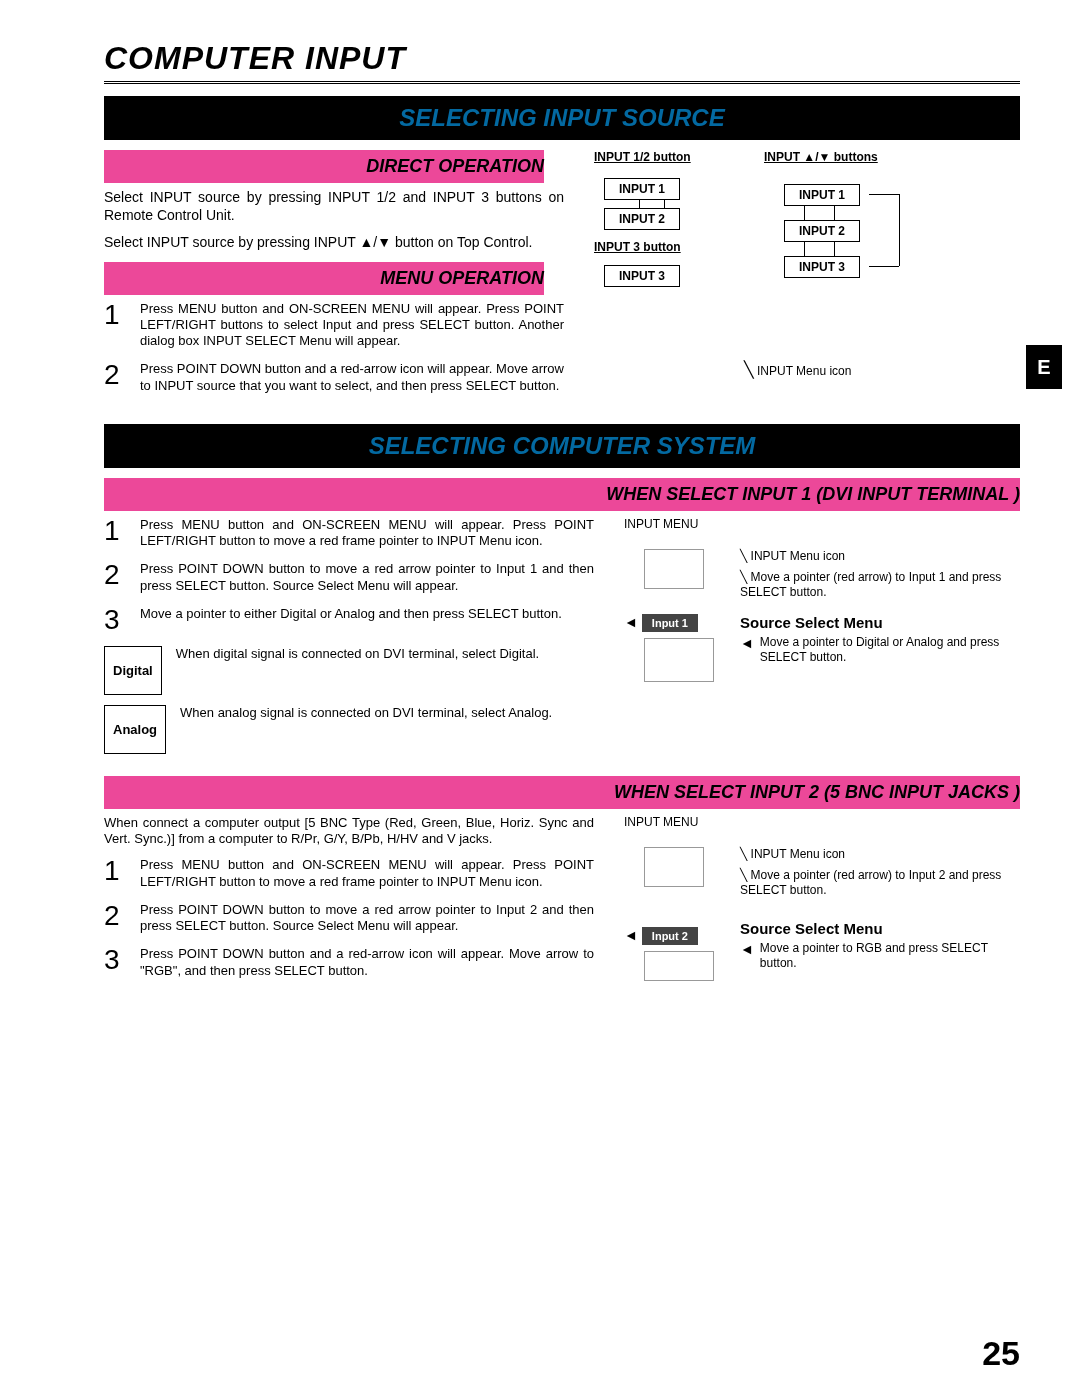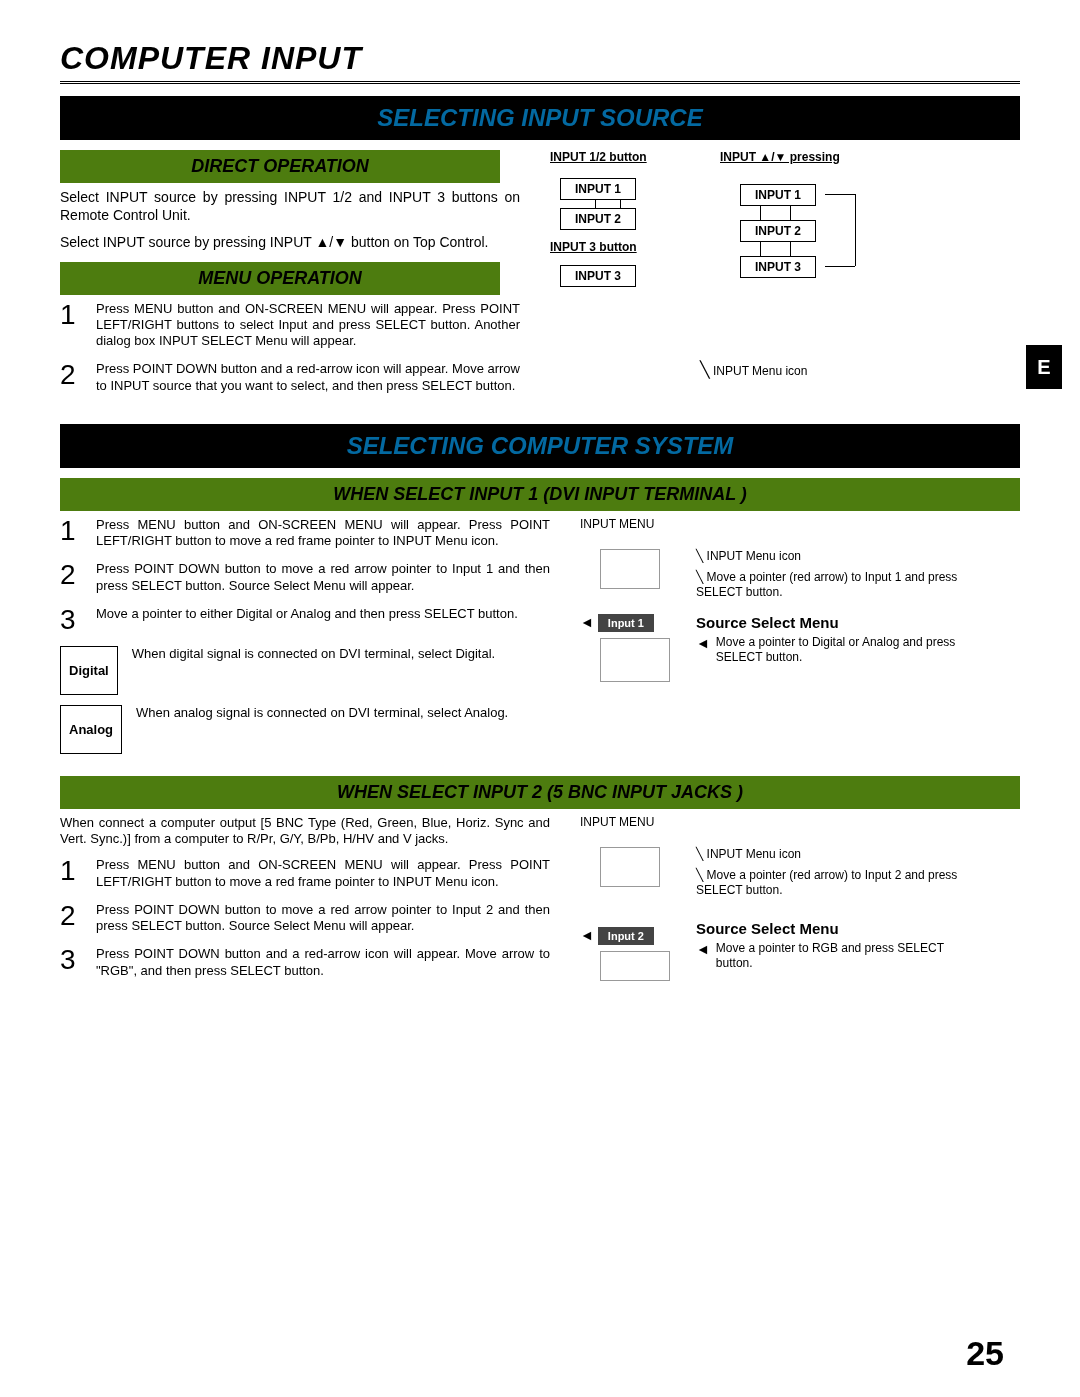--- a/index.html
+++ b/index.html
@@ -6,20 +6,21 @@
   body {
     font-family: Arial, Helvetica, sans-serif;
     width: 1080px;
     height: 1397px;
     background: #fff;
     position: relative;
     color: #000;
   }
   .page {
     padding: 40px 60px 20px 60px;
+    margin-left: 44px;
   }
   .main-title {
     font-size: 32px;
     font-weight: bold;
     font-style: italic;
     letter-spacing: 1px;
     border-bottom: 3px double #000;
     padding-bottom: 4px;
     margin-bottom: 12px;
   }
@@ -27,25 +28,25 @@
     background: #000;
     color: #0369a1;
     font-size: 24px;
     font-weight: bold;
     font-style: italic;
     text-align: center;
     padding: 8px 0;
     margin: 6px 0 10px 0;
   }
   .gray-bar {
-    background: #4d7c0f;
+    background: #ec4899;
     font-size: 18px;
     font-weight: bold;
     font-style: italic;
-    text-align: center;
+    text-align: right;
     padding: 6px 0;
     width: 440px;
     margin-bottom: 6px;
   }
   .two-col {
     display: flex;
     gap: 30px;
   }
   .left-col { width: 460px; }
   .right-col { width: 420px; font-size: 13px; }
@@ -100,21 +101,21 @@
     color: #fff;
     font-weight: bold;
     font-size: 20px;
     display: flex;
     align-items: center;
     justify-content: center;
   }
   .menu-note { font-size: 12px; margin-top: 30px;}
   .page-num {
     position: absolute;
-    right: 76px;
+    right: 60px;
     bottom: 24px;
     font-size: 34px;
     font-weight: bold;
   }
   .mini-label { font-weight: normal; font-size: 12px; }
   .mini-text { font-size: 12px; line-height: 1.25; }
   .dark-box {
     background: #444;
     color: #fff;
     font-weight: bold;
@@ -147,21 +148,21 @@
       </div>
       <div class="step">
         <div class="step-num">2</div>
         <div class="step-text">Press POINT DOWN button and a red-arrow icon will appear. Move arrow to INPUT source that you want to select, and then press SELECT button.</div>
       </div>
     </div>
 
     <div class="right-col">
       <div class="diag-area">
         <span class="diag-label" style="left:0; top:0;">INPUT 1/2 button</span>
-        <span class="diag-label" style="left:170px; top:0;">INPUT ▲/▼  pressing</span>
+        <span class="diag-label" style="left:170px; top:0;">INPUT ▲/▼  buttons</span>
 
         <span class="diag-box" style="left:10px; top:28px;">INPUT 1</span>
         <span class="diag-box" style="left:10px; top:58px;">INPUT 2</span>
         <span class="diag-label" style="left:0; top:90px;">INPUT 3 button</span>
         <span class="diag-box" style="left:10px; top:115px;">INPUT 3</span>
 
         <span class="diag-box" style="left:190px; top:34px;">INPUT 1</span>
         <span class="diag-box" style="left:190px; top:70px;">INPUT 2</span>
         <span class="diag-box" style="left:190px; top:106px;">INPUT 3</span>
 

